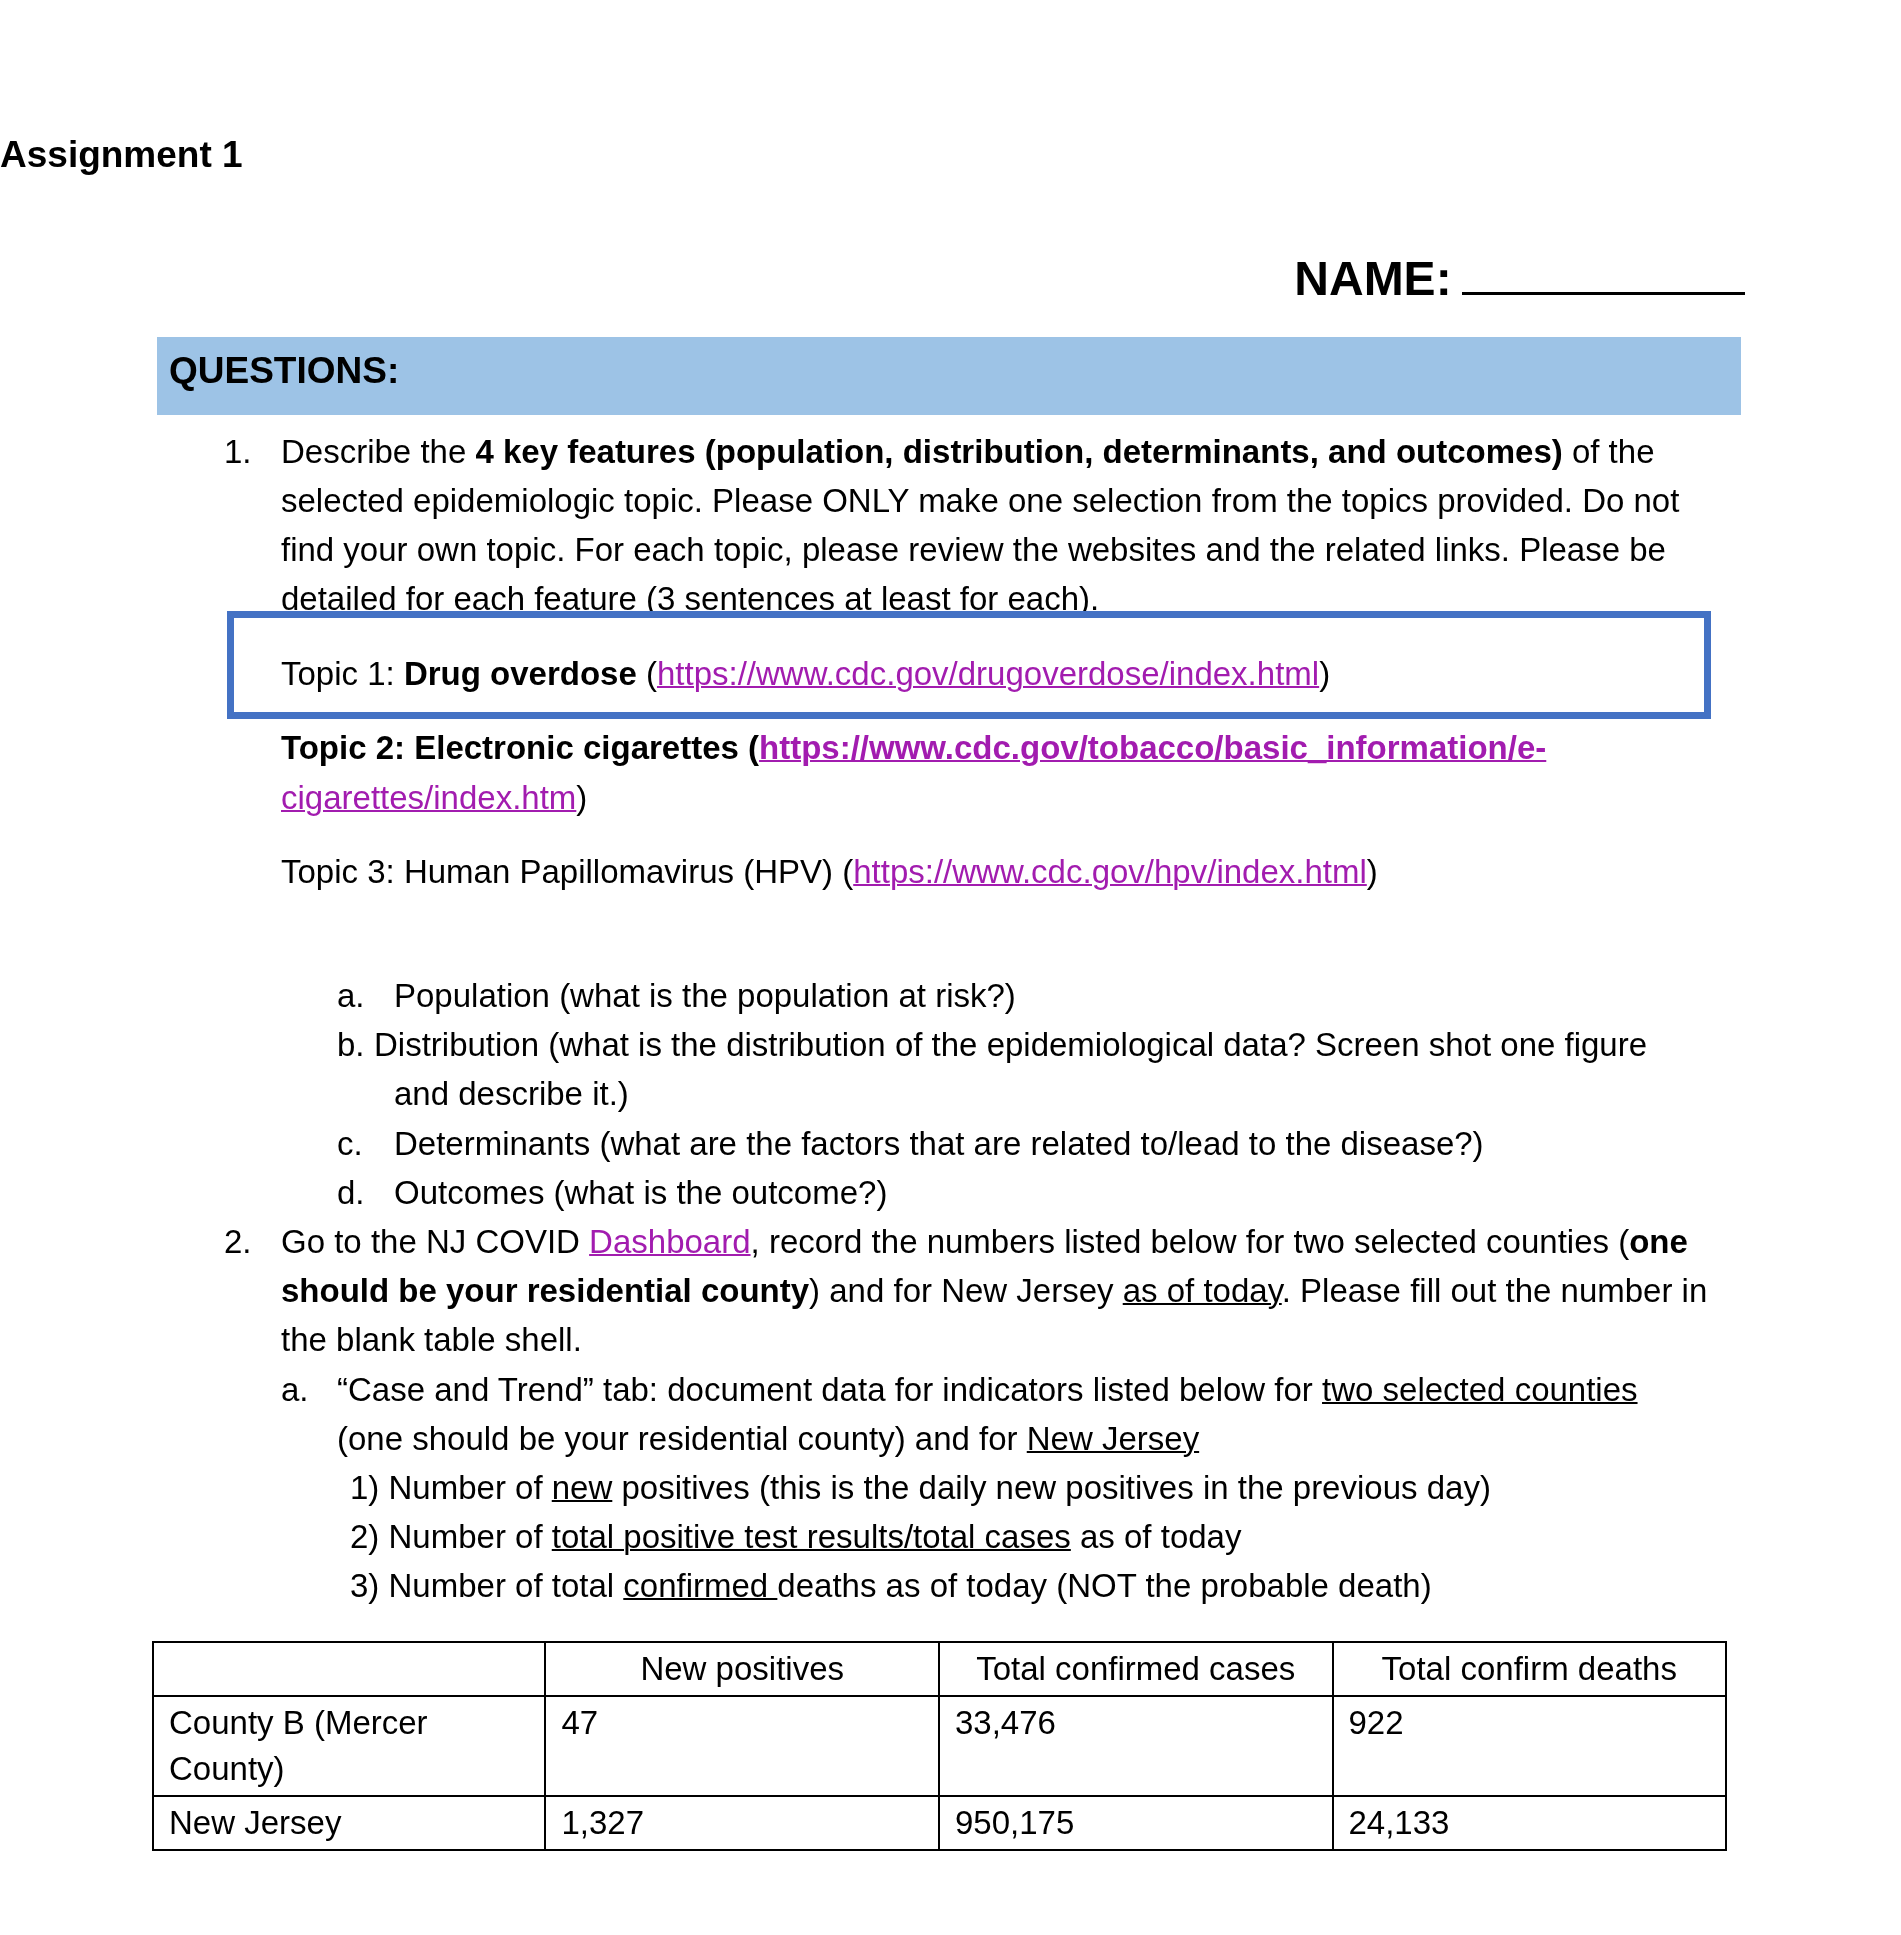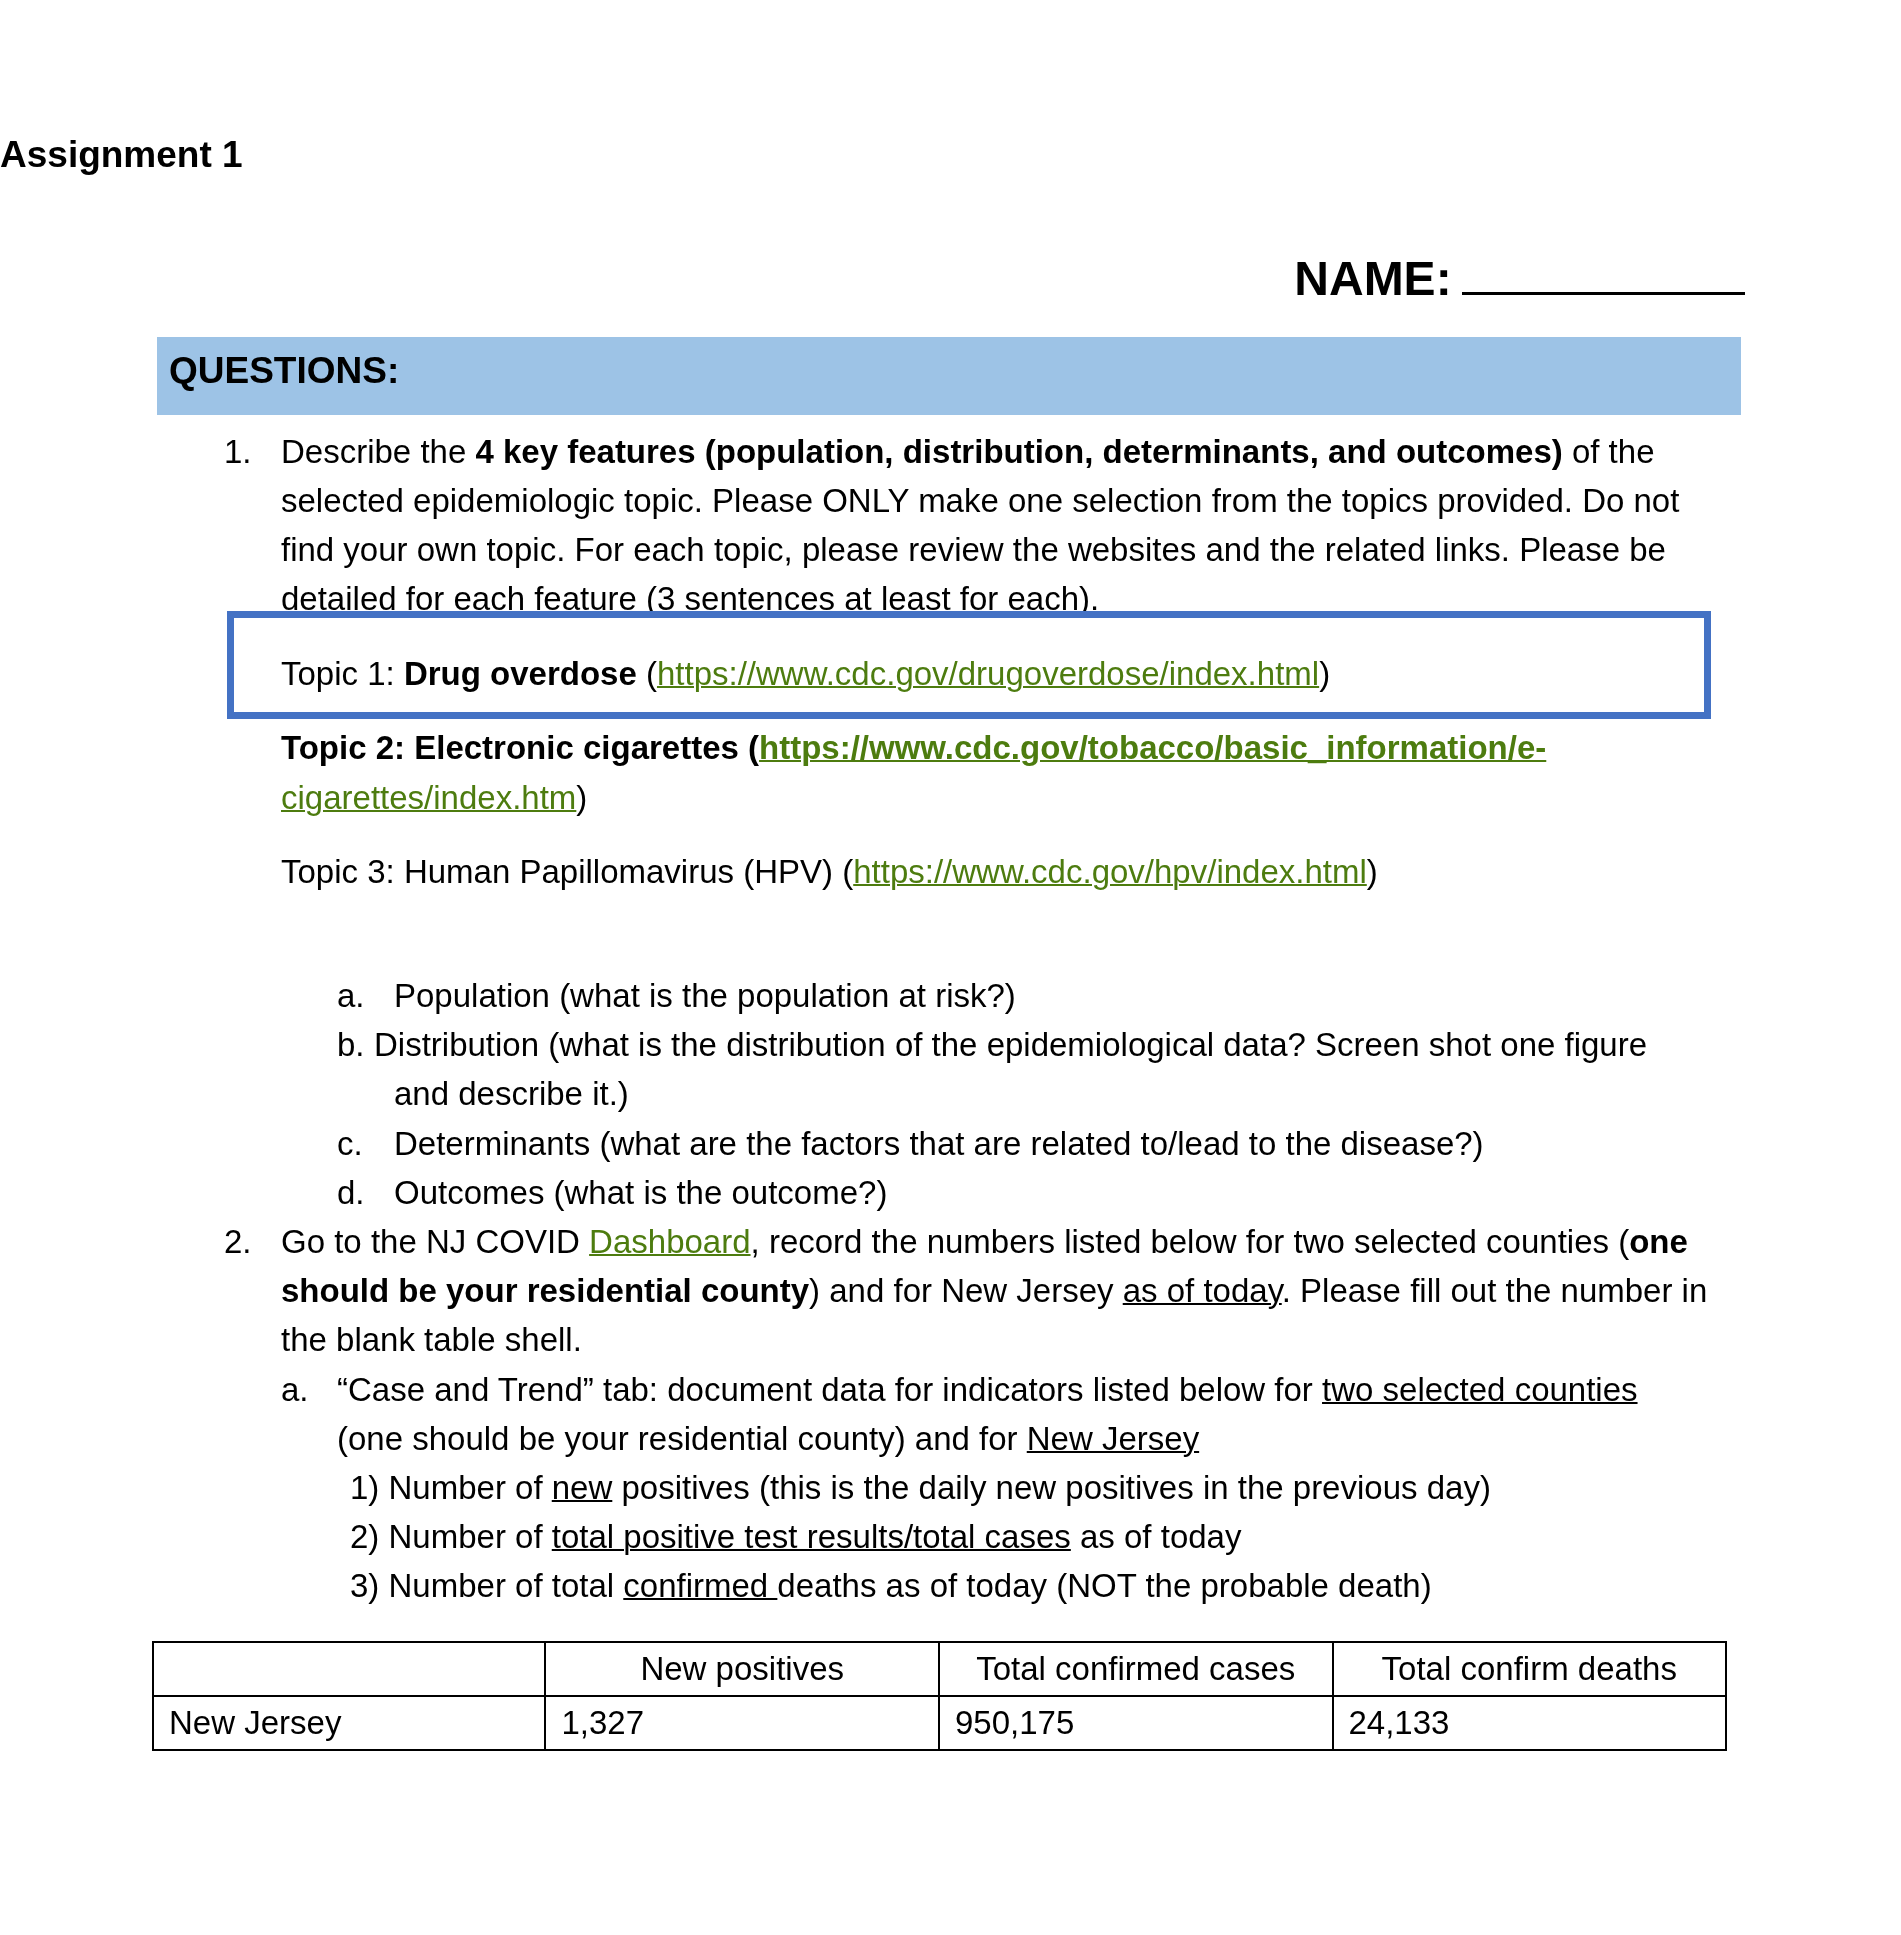--- a/index.html
+++ b/index.html
@@ -8,21 +8,21 @@
       font-family: "Liberation Sans", "DejaVu Sans", sans-serif;
       color: #000; font-size: 33px;
     }
     .abs { position: absolute; white-space: nowrap; }
     .title { left: 0; width: 1902px; top: 134px; text-align: left; font-weight: bold; font-size: 37px; }
     .name-line { right: 157px; top: 215px; font-weight: bold; font-size: 48px; margin-top: 36px; }
     .name-blank { display: inline-block; width: 283px; border-bottom: 3.7px solid #000; height: 31px; margin-left: 10.4px; vertical-align: baseline; }
     .band { left: 157px; top: 337px; width: 1584px; height: 78px; background: #9dc3e6; }
     .band-text { left: 169px; top: 350px; font-weight: bold; font-size: 37px; }
     .line { line-height: 49px; }
-    a.link { color: #4d7c0f; text-decoration: underline; text-decoration-thickness: 2.2px; }
+    a.link { color: #a21caf; text-decoration: underline; text-decoration-thickness: 2.2px; }
     u { text-decoration-thickness: 2.2px; }
     .highlight { left: 227px; top: 611px; width: 1484px; height: 108px; border: 7.5px solid #4472c4; box-sizing: border-box; }
     table.data { position: absolute; left: 152px; top: 1641px; width: 1575px; border-collapse: collapse; font-size: 33px; border-radius: 15px; }
     table.data td { border: 2.2px solid #000; padding: 3px 15px; vertical-align: top; line-height: 46px; }
     table.data th { border: 2.2px solid #000; font-weight: normal; text-align: center; padding: 3px 9px; line-height: 46px; }
     table.data col.c0 { width: 393px; } table.data col.c1 { width: 394px; }
     table.data col.c2 { width: 394px; } table.data col.c3 { width: 394px; }
   </style>
 </head>
 <body>
@@ -106,20 +106,26 @@
       <col class="c3">
     </colgroup>
   <tbody>
       <tr>
     <th></th>
     <th>New positives</th>
     <th>Total confirmed cases</th>
     <th>Total confirm deaths</th>
   </tr>
   <tr>
+    <td style="white-space: normal; width: 283px;">County B (Mercer County)</td>
+    <td>47</td>
+    <td>33,476</td>
+    <td>922</td>
+  </tr>
+  <tr>
     <td>New Jersey</td>
     <td>1,327</td>
     <td>950,175</td>
     <td>24,133</td>
   </tr>
 </tbody>
   </table>
 
 
 </body></html>

